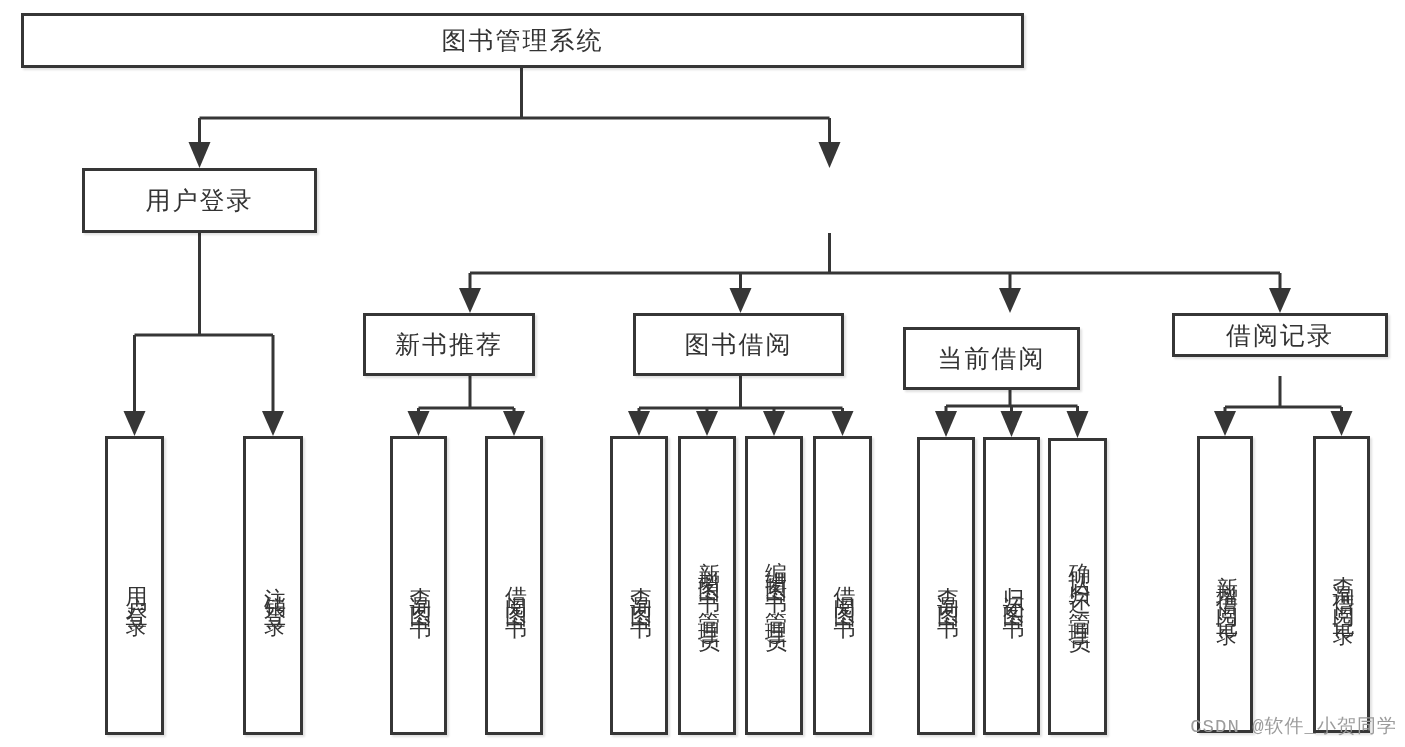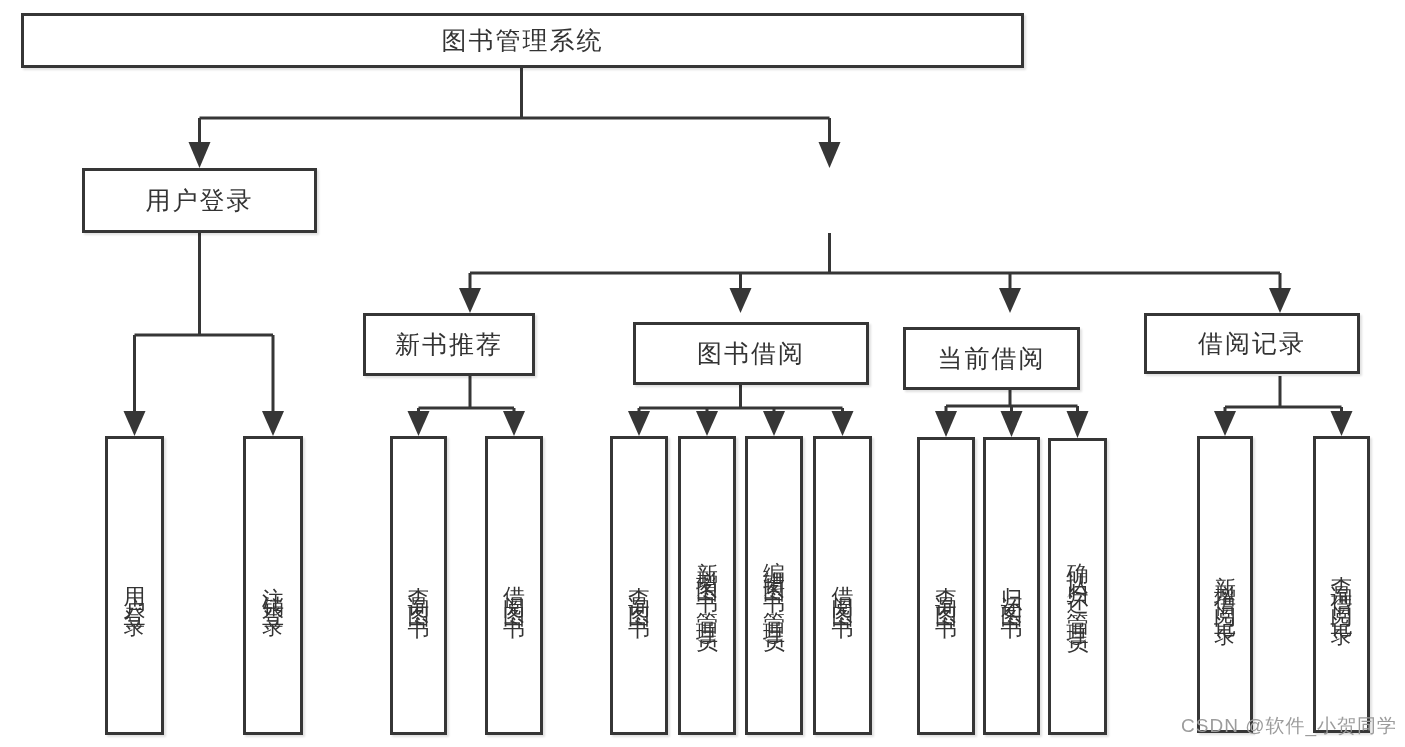--- a/index.html
+++ b/index.html
@@ -1,20 +1,20 @@
 <!DOCTYPE html>
 <html><head>
 <meta charset="utf-8">
 <style>
   html,body{margin:0;padding:0;background:#ffffff;}
   .stage{
     position:relative;
     width:1405px;height:747px;
     background:var(--bg,#ffffff);
-    font-family:Liberation Sans, sans-serif;
+    font-family:Liberation Mono, monospace;
     overflow:hidden;
   }
   .stage svg{position:absolute;left:0;top:0;}
   .node{
     position:absolute;
     box-sizing:border-box;
     border:3px solid var(--line,#363636);
     background:#ffffff;
     display:flex;align-items:center;justify-content:center;
     color:var(--txt,#333333);
@@ -89,23 +89,23 @@
       <polygon points="1214,411 1236,411 1225,436"></polygon>
       <polygon points="1330.5,411 1352.5,411 1341.5,436"></polygon>
     </g>
   </svg>
 
   <div class="node h" style="left:21px;top:13px;width:1003px;height:55px">图书管理系统</div>
 
   <div class="node h" style="left:82px;top:168px;width:235px;height:65px">用户登录</div>
 
   <div class="node h" style="left:363px;top:313px;width:172px;height:63px">新书推荐</div>
-  <div class="node h" style="left:633px;top:322px;width:236px;height:63px">图书借阅</div>
+  <div class="node h" style="left:633px;top:313px;width:211px;height:63px">图书借阅</div>
   <div class="node h" style="left:903px;top:327px;width:177px;height:63px">当前借阅</div>
-  <div class="node h" style="left:1144px;top:313px;width:216px;height:61px">借阅记录</div>
+  <div class="node h" style="left:1172px;top:313px;width:216px;height:44px">借阅记录</div>
 
   <div class="node v" style="left:105px;top:436px;width:59px;height:299px">用户登录</div>
   <div class="node v" style="left:243px;top:436px;width:60px;height:299px">注销登录</div>
 
   <div class="node v" style="left:390px;top:436px;width:57px;height:299px">查询图书</div>
   <div class="node v" style="left:485px;top:436px;width:58px;height:299px">借阅图书</div>
 
   <div class="node v" style="left:610px;top:436px;width:58px;height:299px">查询图书</div>
   <div class="node v" style="left:678px;top:436px;width:58px;height:299px">新增图书（管理员）</div>
   <div class="node v" style="left:745px;top:436px;width:58px;height:299px">编辑图书（管理员）</div>

